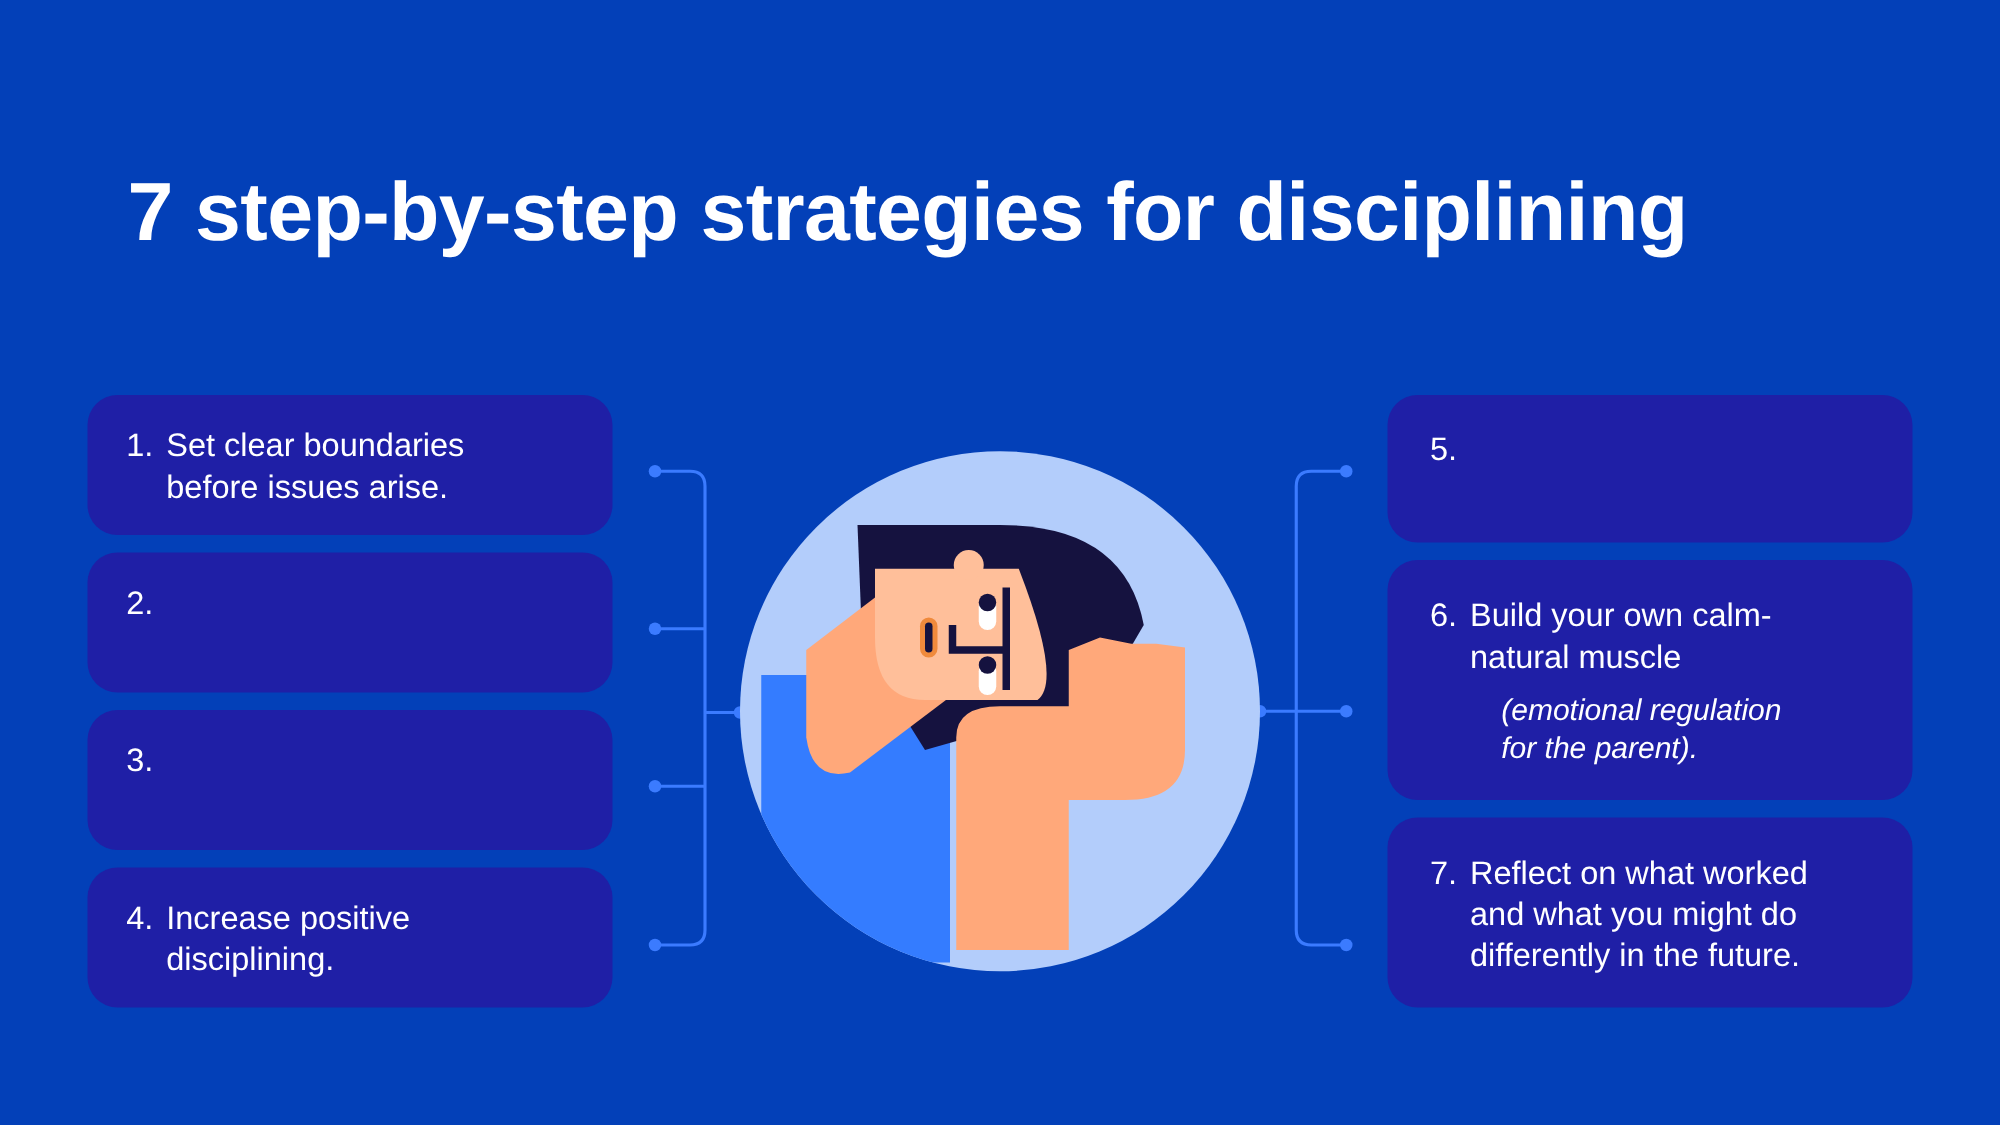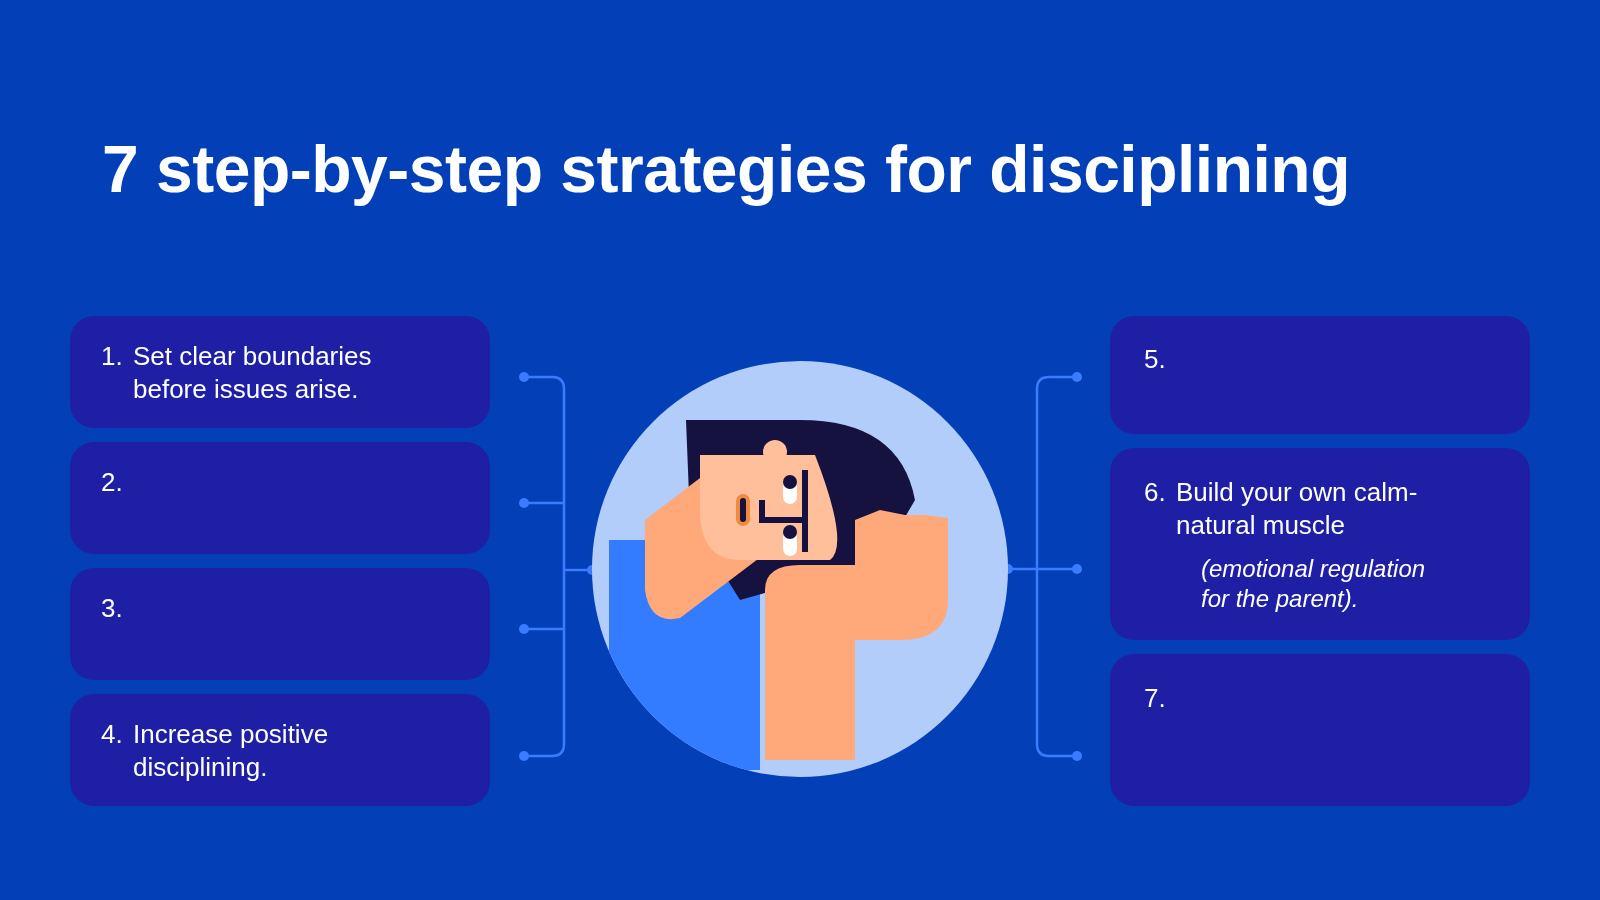--- a/index.html
+++ b/index.html
@@ -95,13 +95,16 @@
   </div>
 <div class="item" style="left:1144px;top:476px;">
     <span class="num">6.</span>
     <span class="txt">Build your own calm-
 natural muscle</span>
   </div>
 <div class="note" style="left:1170px;top:554px;margin-left:31px;">(emotional regulation
 for the parent).</div>
 <div class="item" style="left:1144px;top:682px;">
     <span class="num">7.</span>
+    <span class="txt">Reflect on what worked
+and what you might do
+differently in the future.</span>
   </div>
 
 </body></html>

